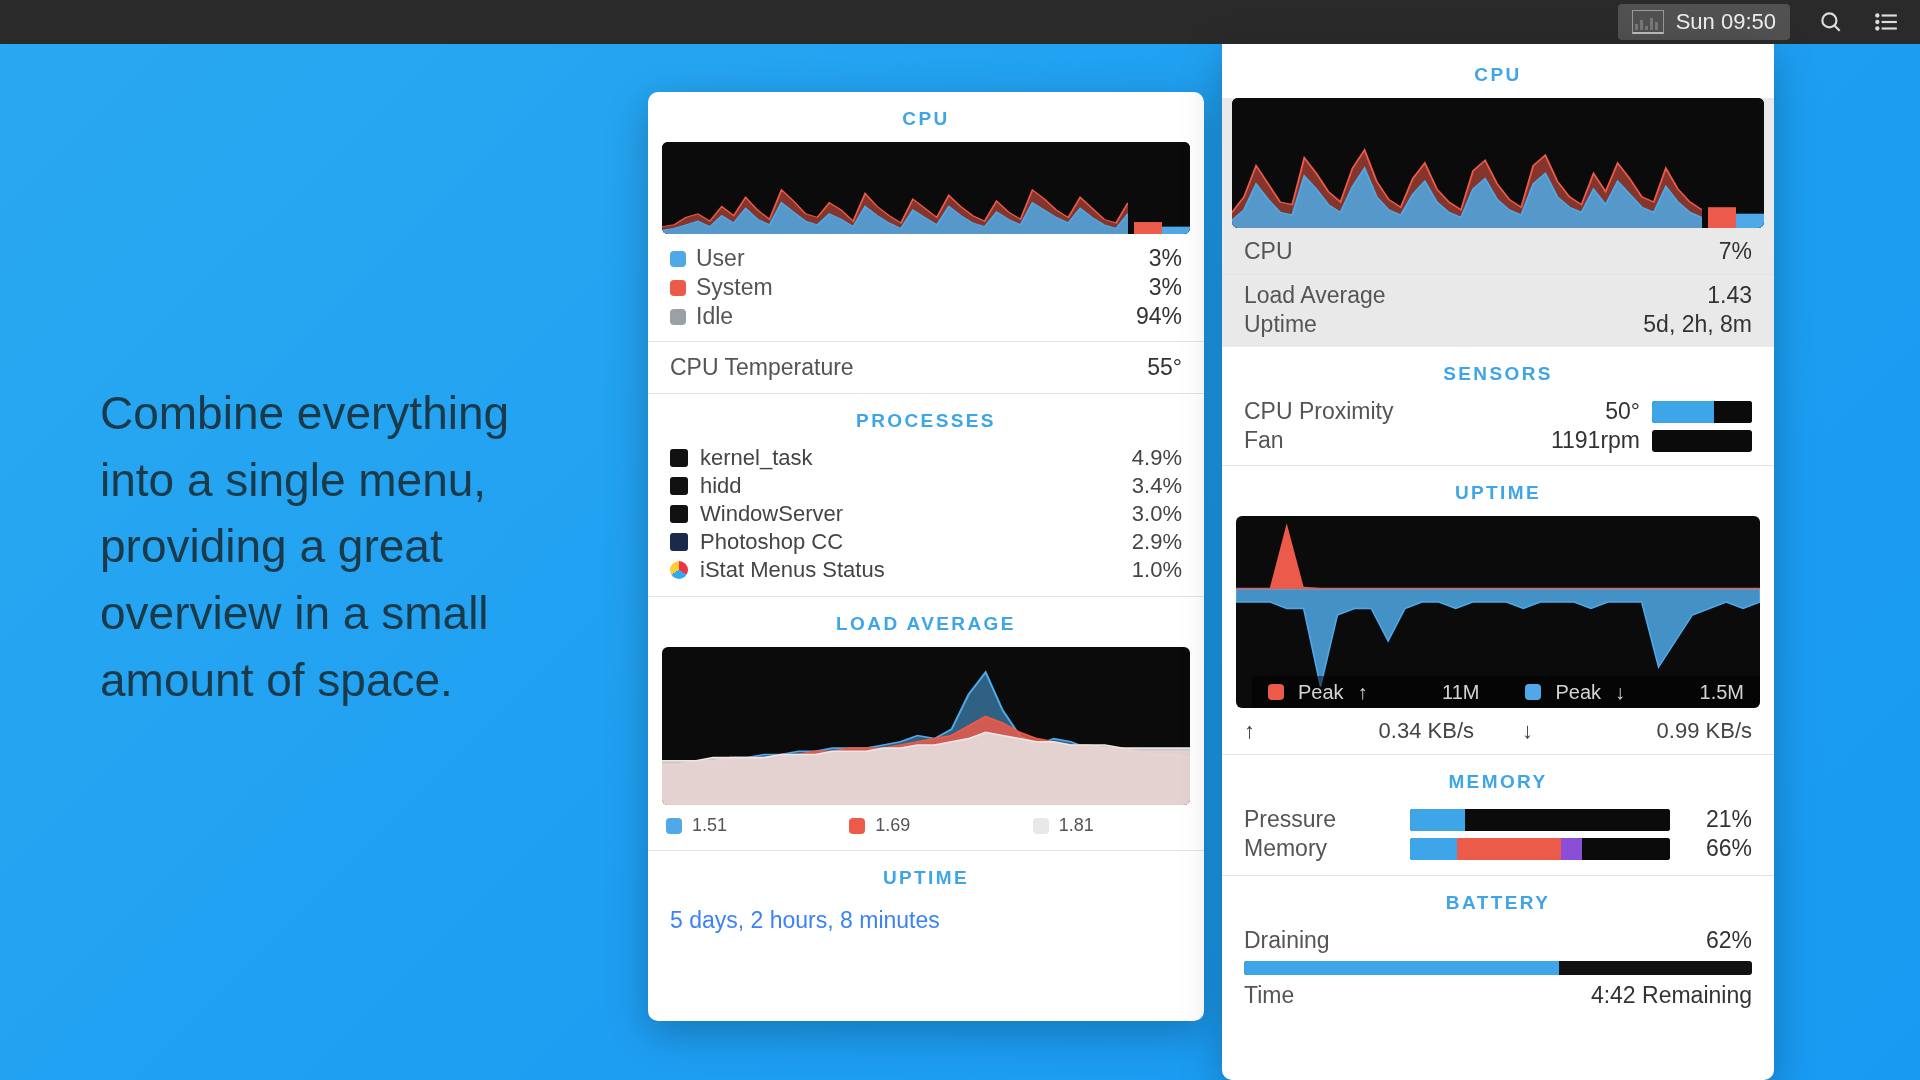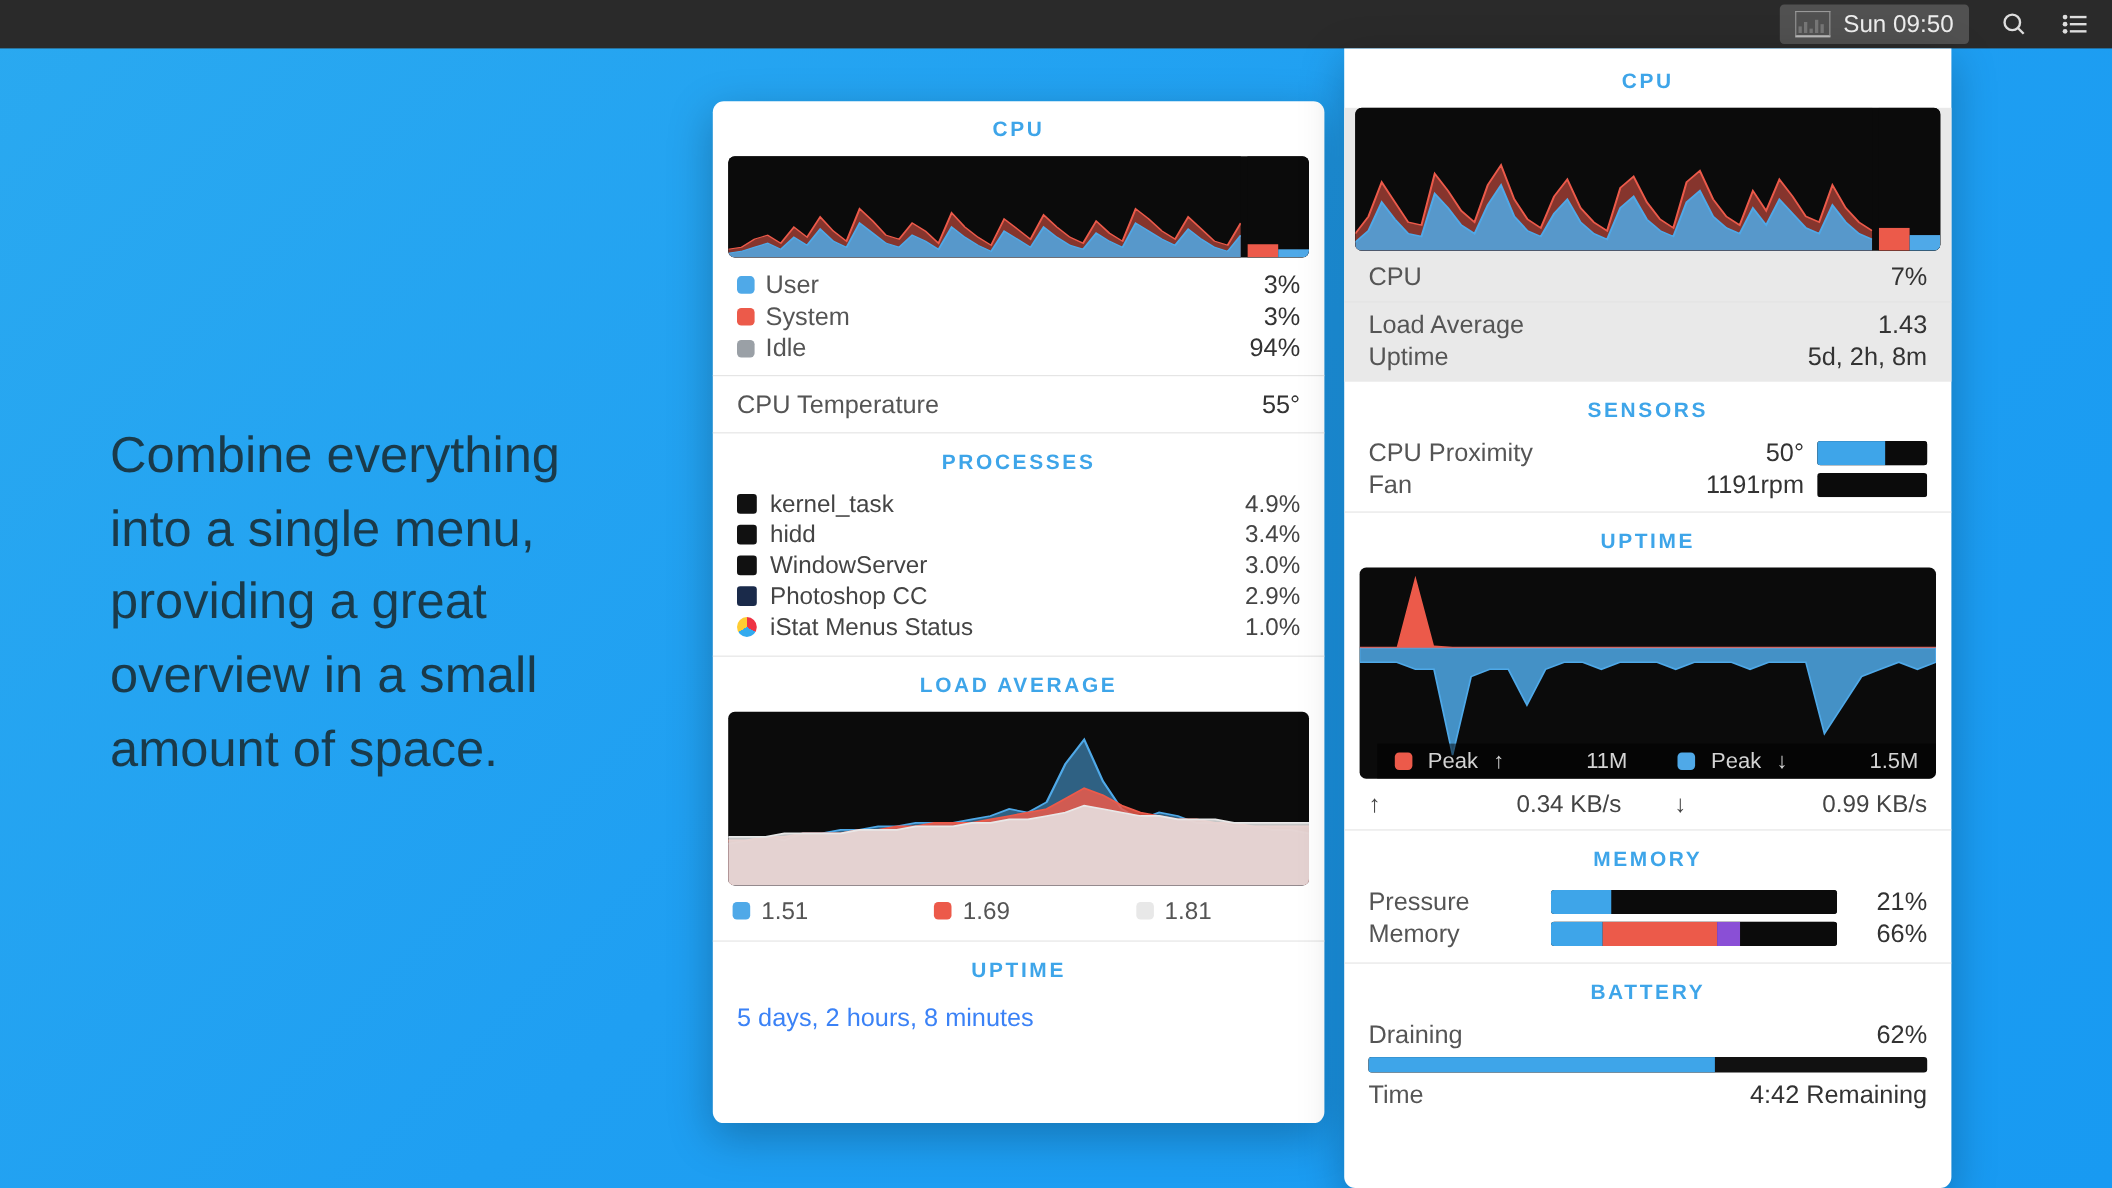--- a/index.html
+++ b/index.html
@@ -62,21 +62,21 @@
               padding: 1px 22px; font-size: 22px; color:#444; }
   .proc-row .label { display:flex; align-items:center; gap:12px; }
   .proc-icon { width:18px; height:18px; background:#111; border-radius:3px; display:inline-block; }
   .proc-icon.photo { background:#1a2a4a; }
   .proc-icon.istat { background: conic-gradient(#e34 0 120deg,#3ae 120deg 240deg,#fc3 240deg 360deg); border-radius:50%; }
 
   .peak-strip { position:absolute; left:0; right:0; bottom:0; height:30px;
                 background: rgba(0,0,0,.55); color:#d4d4d4; font-size:20px;
                 display:flex; align-items:center; justify-content:center; }
 
-  .triple { display:flex; padding: 10px 18px 6px; gap: 30px; font-size:22px; color:#555; }
+  .triple { display:flex; padding: 10px 18px 6px; gap: 30px; font-size:18px; color:#555; }
   .triple .cell { flex:1; display:flex; align-items:center; gap:10px; }
 
   .uptime-text { padding: 6px 22px 18px; font-size: 23px; color:#3b82f6; }
 
   .mini-bar { width: 100px; height: 22px; background:#111; border-radius:3px; overflow:hidden; display:flex; }
   .mini-bar .seg { height:100%; }
 
   .net-legend { position:absolute; left:16px; right:0; bottom:0; height:32px; background:rgba(0,0,0,.5);
                 display:flex; align-items:center; gap:14px; padding:0 16px; color:#d4d4d4; font-size:20px; }
   .net-legend .spacer { flex:1; }

